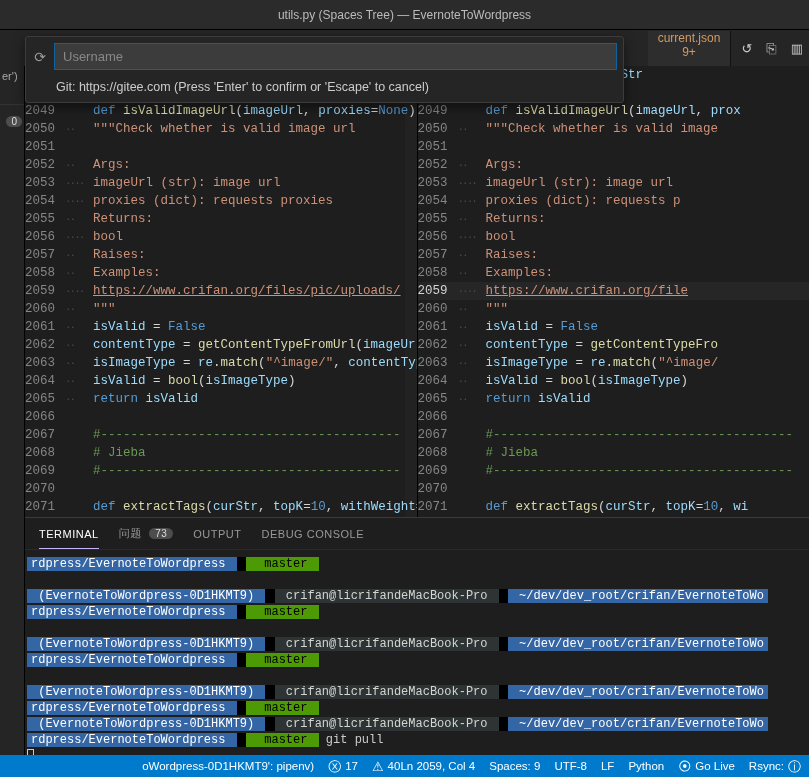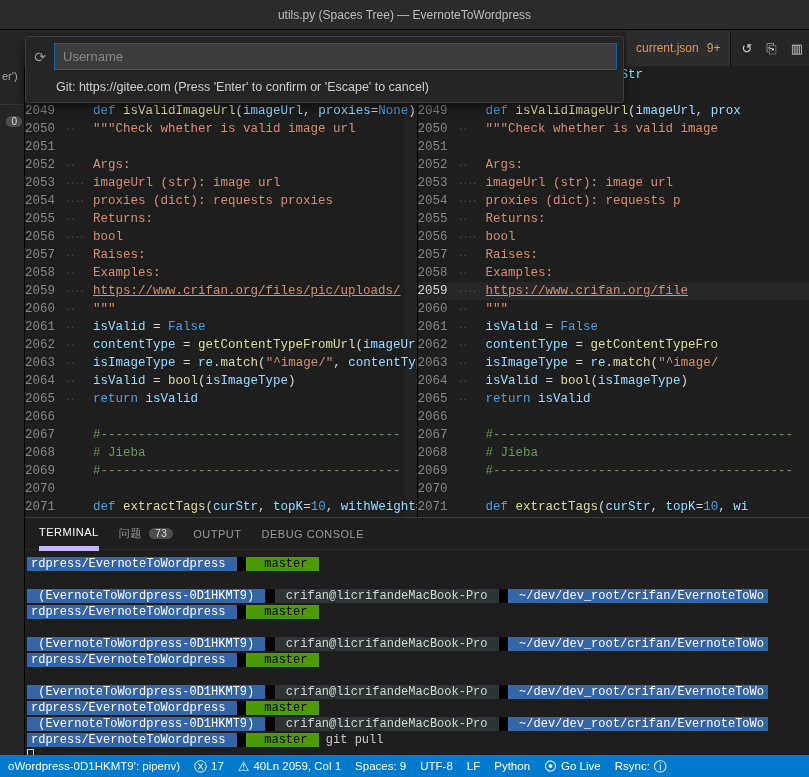--- a/index.html
+++ b/index.html
@@ -64,21 +64,22 @@
   .tabstrip{
     height:36px;background:#252526;
     display:flex;align-items:center;justify-content:flex-end;
     position:relative;
     padding-right:6px;
   }
   .tab{
     display:flex;align-items:center;height:35px;padding:0 10px;
     background:var(--tab-inactive);border-right:1px solid #111;
     font-size:12px;color:var(--text);
-    gap:8px;
+    gap:0;
+    flex-direction:column;
   }
   .tab.dirty{color:var(--tab-dirty);}
   .tabstrip .actions{display:flex;gap:14px;margin-left:10px;font-size:14px;color:#ccc;}
   .tabstrip .actions span{cursor:pointer;}
 
   
   .quickbar{
     position:absolute;top:36px;left:25px;right:185px;
     z-index:20;
     background:#252526;
@@ -133,37 +134,37 @@
   
   .minimap{position:absolute;right:0;top:0;bottom:0;width:12px;background:rgba(255,255,255,0.02);}
 
   
   .panel{
     position:absolute;left:25px;right:0;bottom:22px;height:238px;
     background:var(--bg);border-top:1px solid #3a3a3a;display:flex;flex-direction:column;
   }
   .panel-tabs{height:32px;display:flex;align-items:center;gap:20px;padding:0 14px;border-bottom:1px solid #2a2a2a;font-size:11px;}
   .ptab{color:#999;letter-spacing:0.5px;cursor:pointer;}
-  .ptab.active{color:#fff;border-bottom:5px solid #c4b5fd;padding-bottom:8px;margin-bottom:-9px;}
+  .ptab.active{color:#fff;border-bottom:1px solid #c4b5fd;padding-bottom:8px;margin-bottom:-9px;}
   .ptab .badge{background:var(--badge-bg);border-radius:9px;padding:0 6px;margin-left:4px;font-size:10px;color:#ddd;}
   .terminal{flex:1;overflow:hidden;padding:6px 2px 2px 2px;font-size:12px;line-height:16px;}
   .term-line{white-space:pre-wrap;word-break:break-all;}
   .seg{padding:0 4px;}
   .seg-venv{background:var(--term-venv-bg);color:var(--term-venv-fg);}
   .seg-user{background:var(--term-user-bg);color:var(--term-user-fg);}
   .seg-path{background:var(--term-path-bg);color:var(--term-path-fg);}
   .seg-branch{background:var(--term-branch-bg);color:var(--term-branch-fg);}
   .seg-gap{color:#000;background:#000;padding:0 1px;}
   .cursor{display:inline-block;width:7px;height:14px;border:1px solid #ccc;vertical-align:middle;}
 
   
   .statusbar{
     position:absolute;left:0;right:0;bottom:0;height:22px;
     background:var(--status-bg);color:var(--status-fg);
-    display:flex;align-items:center;justify-content:flex-start;
+    display:flex;align-items:center;justify-content:flex-end;
     font-size:11.5px;padding:0 8px;
   }
   .statusbar .grp{display:flex;align-items:center;gap:14px;white-space:nowrap;}
   .statusbar .inline{display:flex;align-items:center;gap:4px;}
   .iconchar{font-size:13px;line-height:1;}
 </style>
 </head>
 <body>
 
 <div class="titlebar">
@@ -243,21 +244,21 @@
     <span class="inline">
       <span class="iconchar">ⓧ</span>
       <span>17</span>
     </span>
     <span class="inline">
       <span class="iconchar">⚠</span>
       <span>40</span>
     </span>
   </div>
   <div class="grp">
-    <span>Ln 2059, Col 1</span>
+    <span>Ln 2059, Col 4</span>
     <span>Spaces: 9</span>
     <span>UTF-8</span>
     <span>LF</span>
     <span>Python</span>
     <span class="inline">
       <span class="iconchar">⦿</span>
       <span>Go Live</span>
     </span>
     <span class="inline">
       <span>Rsync:</span>

